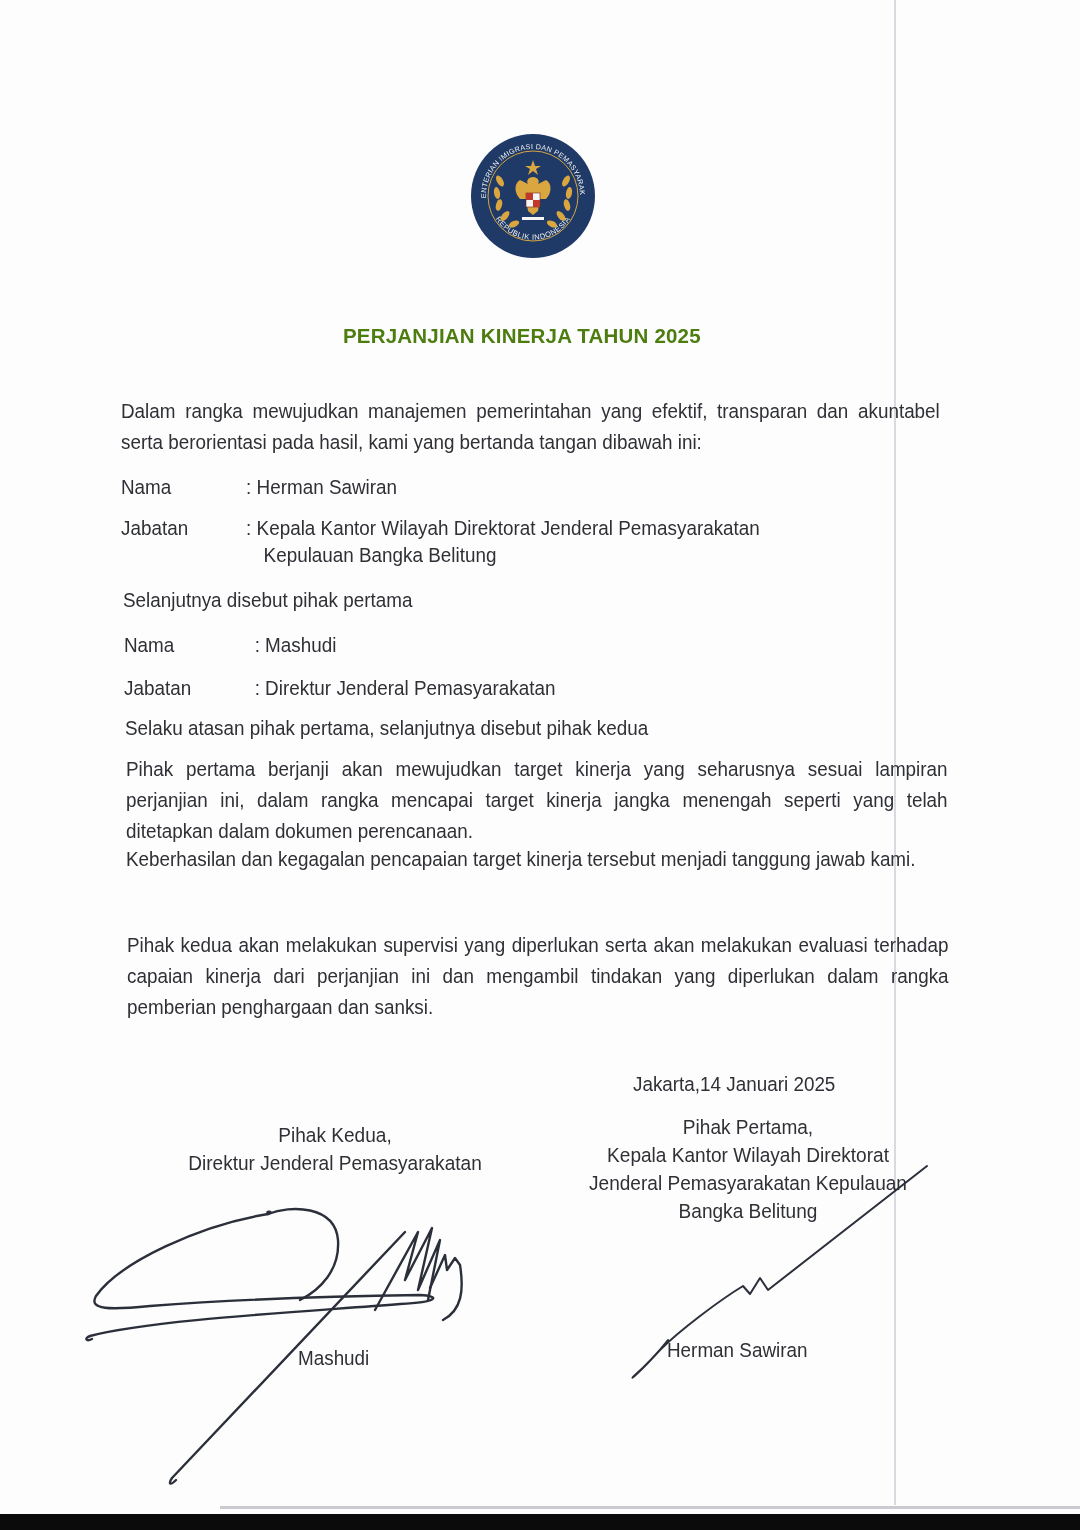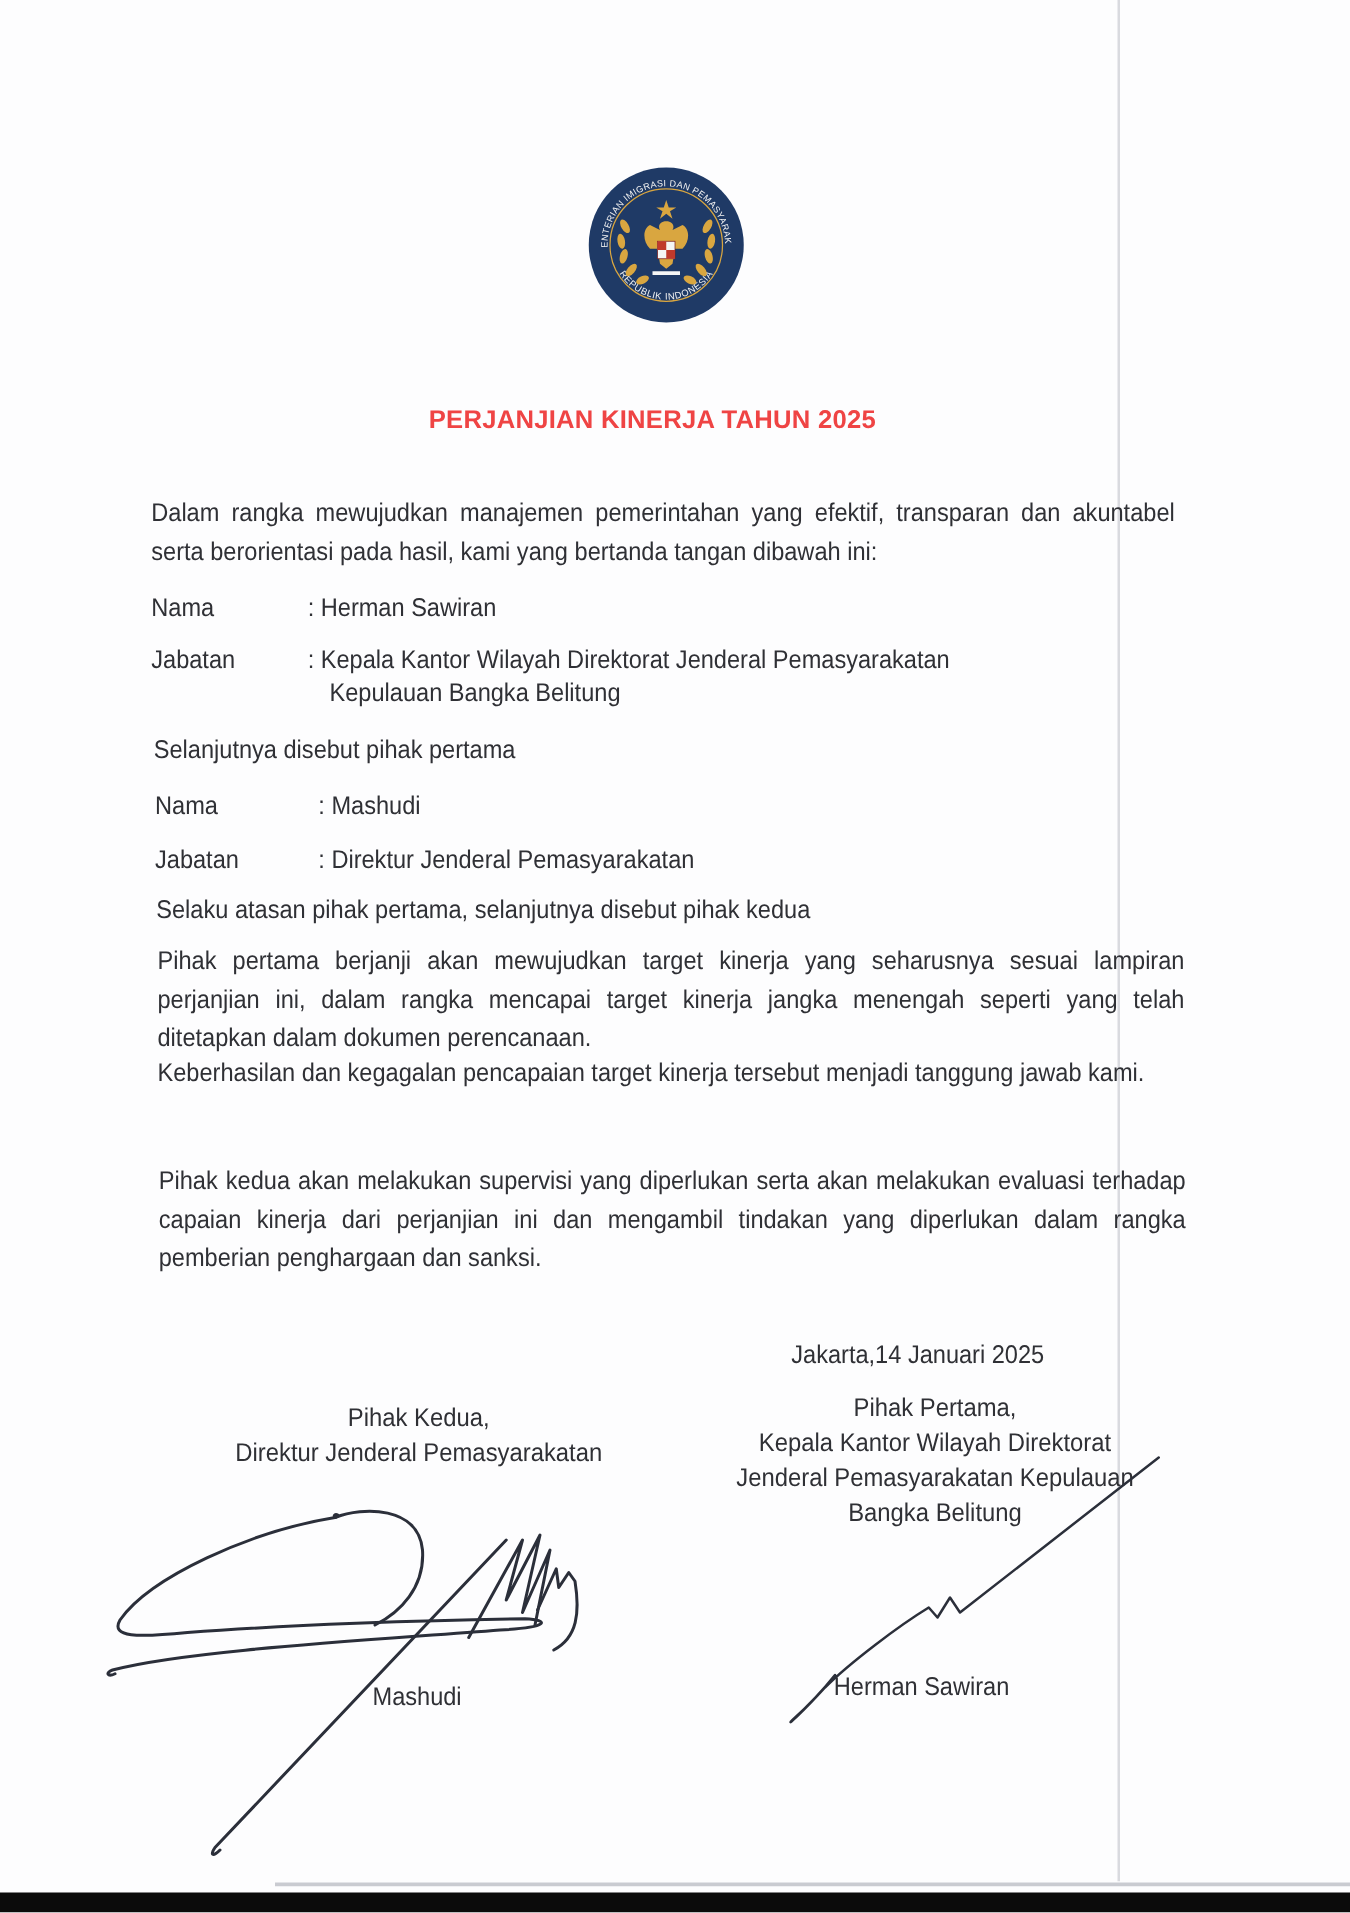--- a/index.html
+++ b/index.html
@@ -17,21 +17,21 @@
     position: absolute; left: 0; top: 1514px; width: 1080px; height: 16px;
     background: #0b0b0b;
   }
   .bottom-shadow {
     position: absolute; left: 220px; top: 1506px; width: 860px; height: 3px;
     background: #c9cbd1;
   }
   .emblem { position: absolute; left: 470px; top: 133px; width: 126px; height: 126px; }
   .title {
     position: absolute; left: 343px; top: 324px; width: 400px;
-    font-weight: bold; font-size: 20.5px; letter-spacing: 0.2px; color: #ef4444;
+    font-weight: bold; font-size: 20.5px; letter-spacing: 0.2px; color: #4d7c0f;
   }
   .para {
     position: absolute; font-size: 20.5px; line-height: 31px;
     text-align: justify; text-align-last: left;
     transform: scaleX(0.92); transform-origin: left top;
   }
   .row { position: absolute; font-size: 20.5px; transform: scaleX(0.92); transform-origin: left top; }
   .lbl { position: absolute; left: 0; }
   .sep { position: absolute; }
   .sigtxt { position: absolute; font-size: 20.5px; text-align: center; line-height: 28px;

